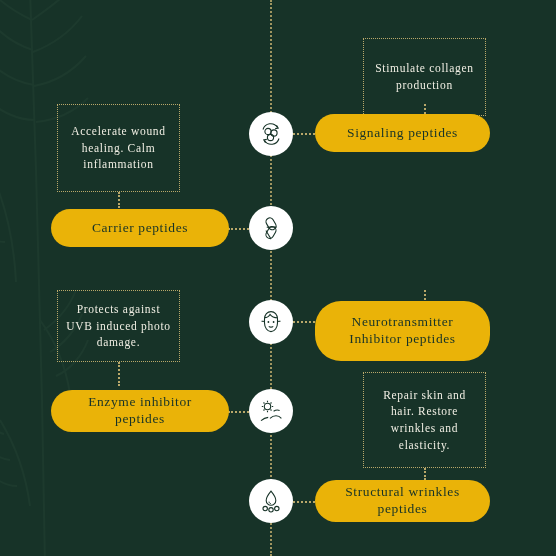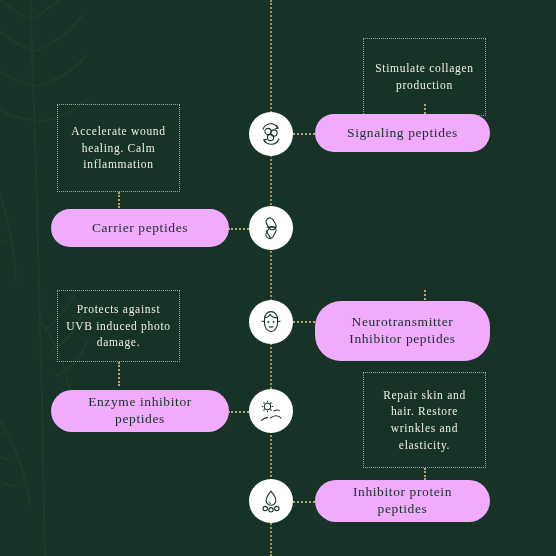--- a/index.html
+++ b/index.html
@@ -53,21 +53,21 @@
     align-items: center;
     justify-content: center;
     box-shadow: 0 0 0 0 rgba(0,0,0,0);
     z-index: 5;
   }
   .icon-node svg { display: block; }
 
   
   .pill {
     position: absolute;
-    background: #f0abfc;
+    background: #eab308;
     border-radius: 26px;
     color: #173328;
     display: flex;
     align-items: center;
     justify-content: center;
     text-align: center;
     font-size: 13.5px;
     letter-spacing: 0.6px;
     line-height: 1.25;
     padding: 6px 12px;
@@ -233,21 +233,21 @@
   </div>
 
   <div class="note" style="left:363px; top:372px; width:123px; height:96px;">
     <span>Repair skin and hair. Restore wrinkles and elasticity.</span>
   </div>
   <div class="vstub" style="left:424px; top:468px; height:12px;"></div>
 
   <div class="stub" style="left:278px; top:501px; width:44px;"></div>
 
   <div class="pill" style="left:315px; top:480px; width:175px; height:42px;">
-    <span>Inhibitor protein peptides</span>
+    <span>Structural wrinkles peptides</span>
   </div>
 
   <div class="icon-node" style="left:249px; top:479px;">
     <svg width="26" height="26" viewBox="0 0 26 26" xmlns="http://www.w3.org/2000/svg">
       <g fill="none" stroke="#173328" stroke-width="1.1">
         <path d="M13 3.2 C13 3.2 8.2 9 8.2 12.4 C8.2 15.1 10.4 17.2 13 17.2 C15.6 17.2 17.8 15.1 17.8 12.4 C17.8 9 13 3.2 13 3.2 Z"></path>
         <path d="M11 13.6 C11 14.8 11.9 15.6 13 15.6" stroke-width="0.9"></path>
         <circle cx="7.2" cy="20.6" r="2.2"></circle>
         <circle cx="13" cy="21.8" r="2.2"></circle>
         <circle cx="18.8" cy="20.6" r="2.2"></circle>

